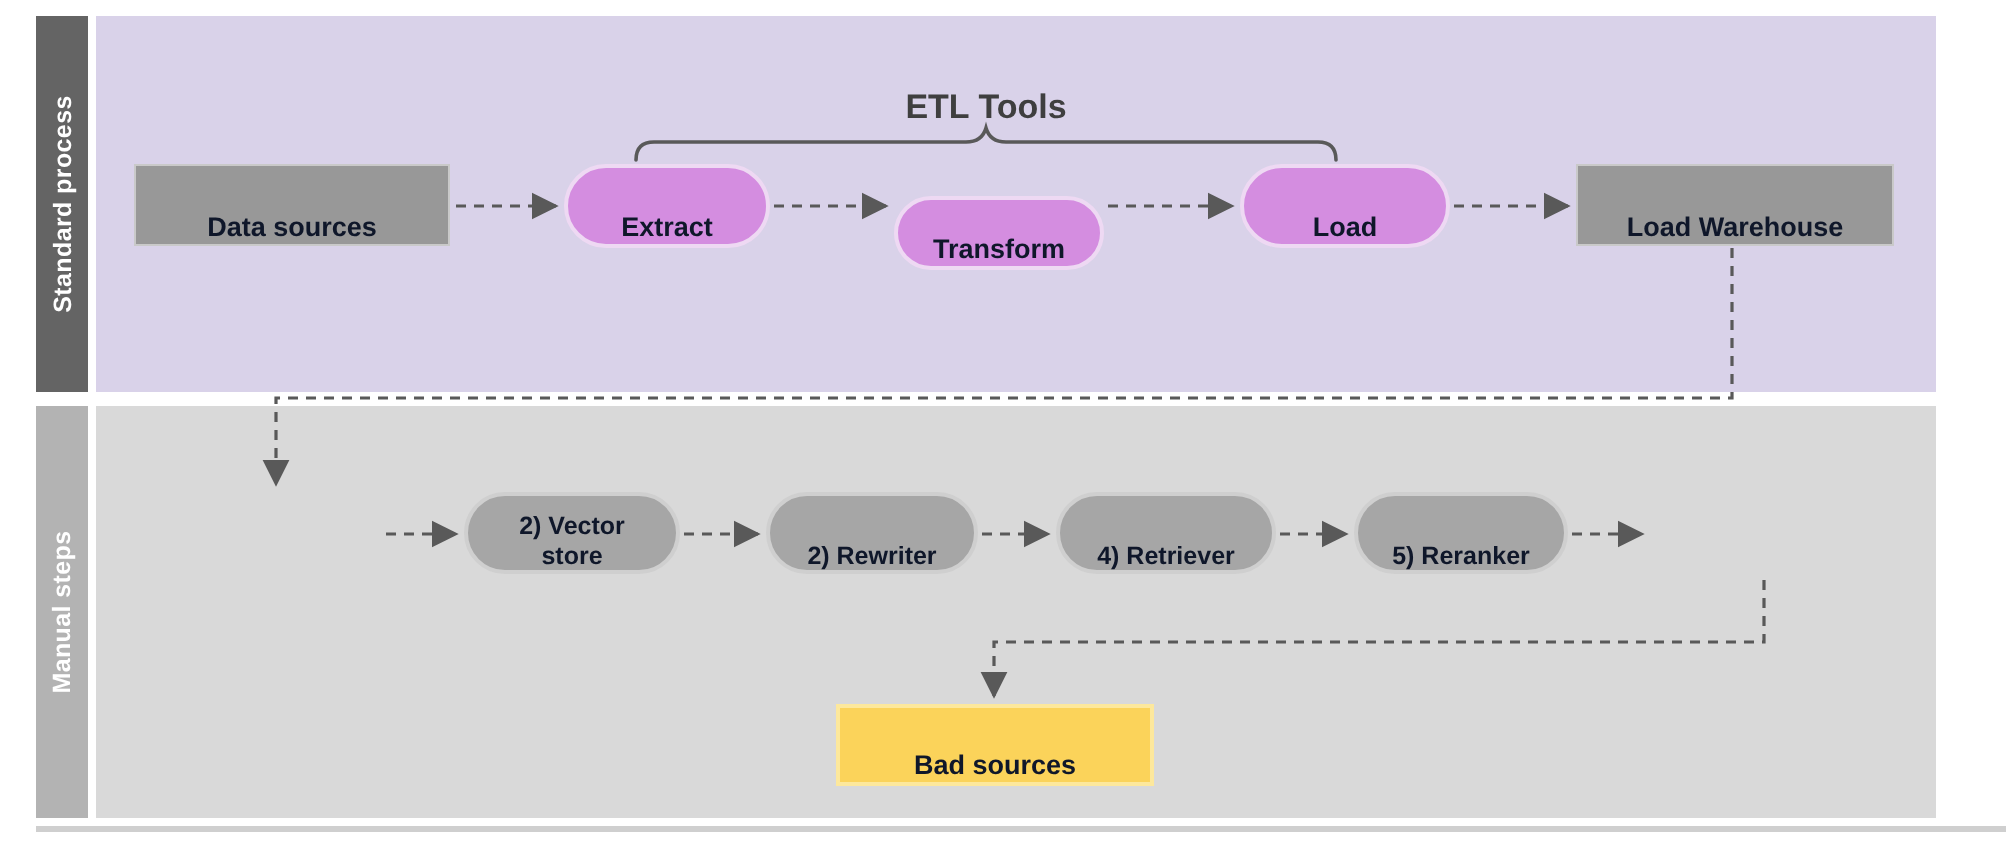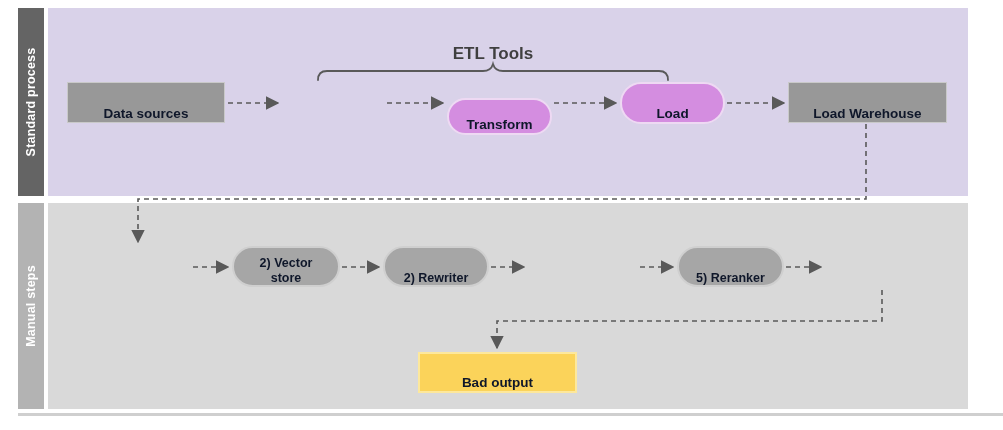--- a/index.html
+++ b/index.html
@@ -87,37 +87,43 @@
       <path d="M882,290 L882,321 L497,321 L497,348" marker-end="url(#arw)"></path>
     </g>
     <path d="M318,80 Q318,71 327,71 L483,71 Q491,71 493,64 Q495,71 503,71 L659,71 Q668,71 668,80" stroke="#595959" stroke-width="1.8" fill="none" stroke-linecap="round"></path>
   </svg>
 
   <div class="etl-label">ETL Tools</div>
 
   <div class="node rect-gray n-ds">
     <span class="lbl">Data sources</span>
   </div>
+  <div class="node pill-pink n-ex">
+    <span class="lbl">Extract</span>
+  </div>
   <div class="node pill-pink n-tr">
     <span class="lbl">Transform</span>
   </div>
   <div class="node pill-pink n-ld">
     <span class="lbl">Load</span>
   </div>
   <div class="node rect-gray n-dw">
     <span class="lbl">Load Warehouse</span>
   </div>
 
   <div class="node pill-gray n-vs">
     <span class="lbl">2) Vector store</span>
   </div>
   <div class="node pill-gray n-rw">
     <span class="lbl">2) Rewriter</span>
   </div>
+  <div class="node pill-gray n-rt">
+    <span class="lbl">4) Retriever</span>
+  </div>
   <div class="node pill-gray n-rr">
     <span class="lbl">5) Reranker</span>
   </div>
   <div class="node rect-yellow n-bo">
-    <span class="lbl">Bad output</span>
+    <span class="lbl">Bad sources</span>
   </div>
 
   <div class="page-divider"></div>
 </div>
 
 </body></html>

